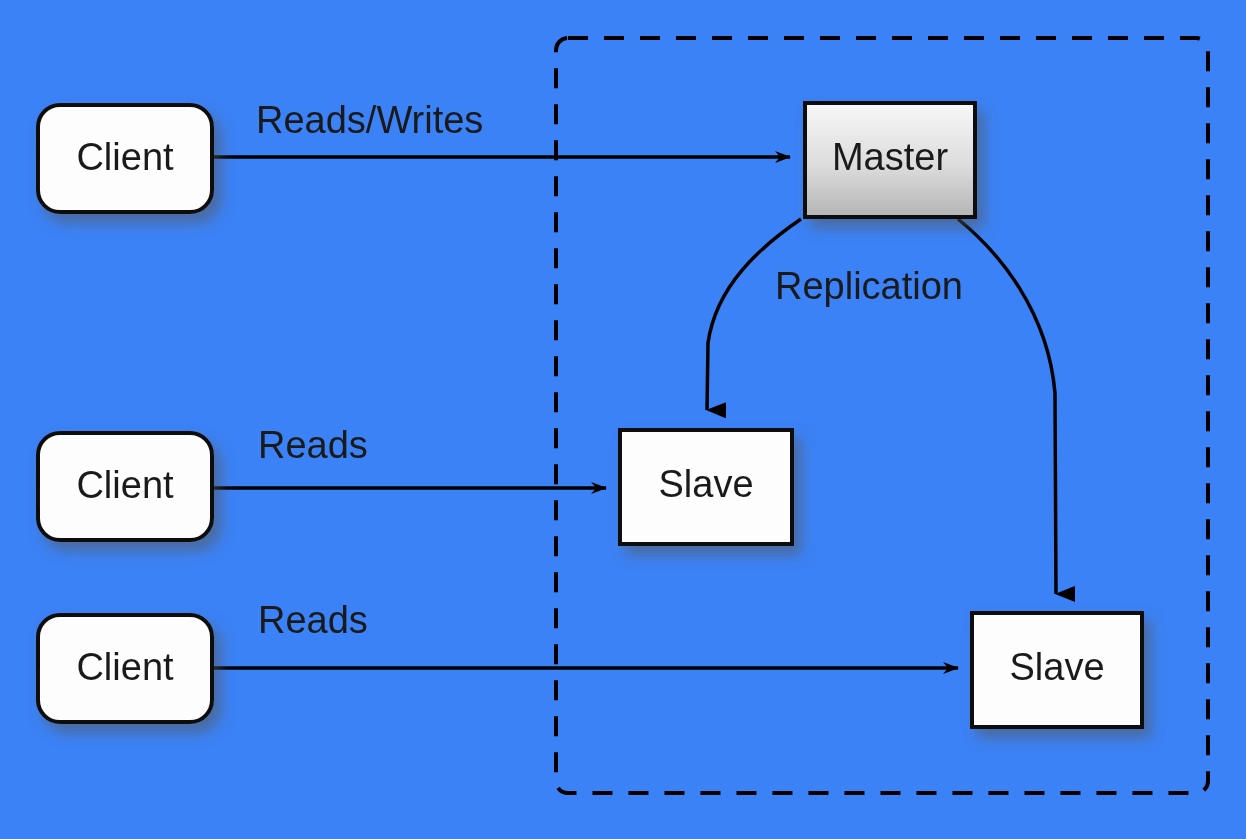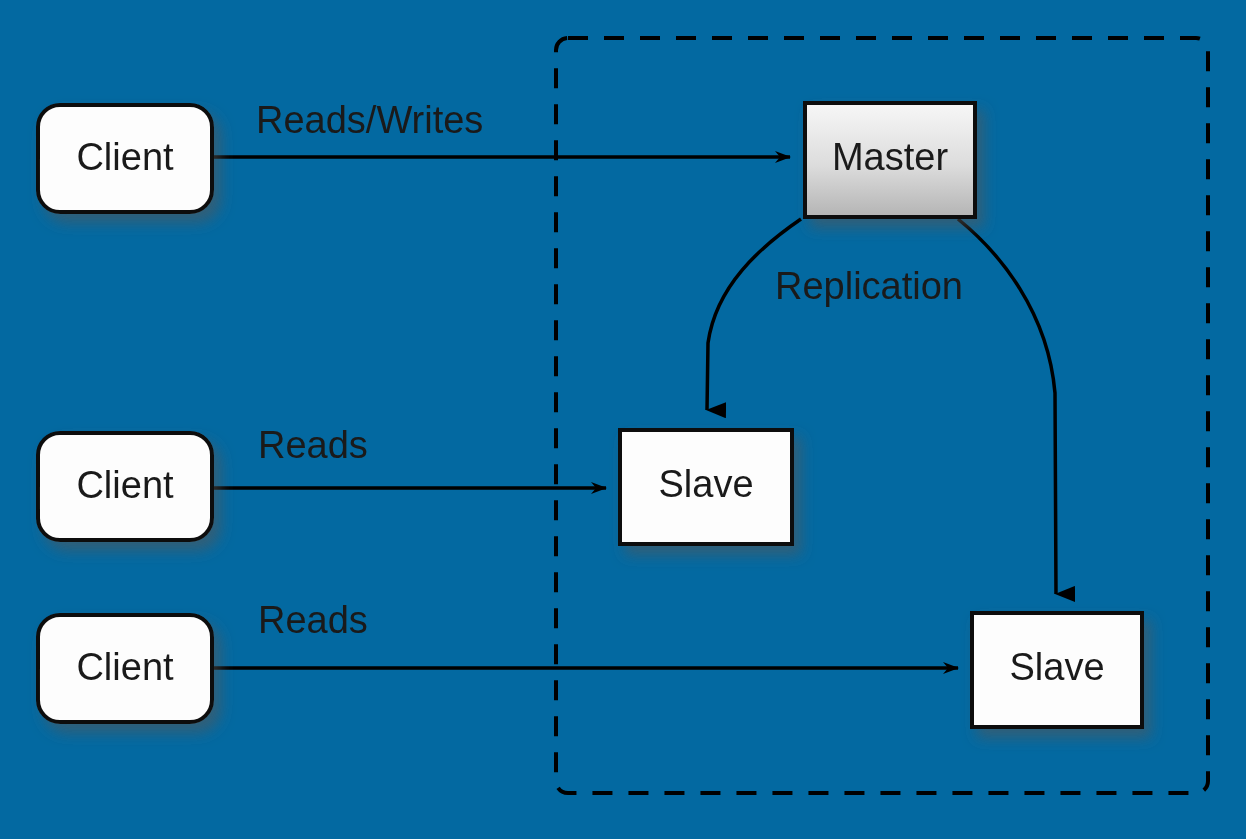--- a/index.html
+++ b/index.html
@@ -4,21 +4,21 @@
 <style>
   html, body {
     margin: 0;
     padding: 0;
     background: #ffffff;
   }
   #canvas {
     position: relative;
     width: 1246px;
     height: 839px;
-    background: #0369a1;
+    background: #3b82f6;
     overflow: hidden;
     font-family: "Liberation Sans", sans-serif;
   }
   #diagram-svg {
     position: absolute;
     left: 0;
     top: 0;
     width: 1246px;
     height: 839px;
   }

